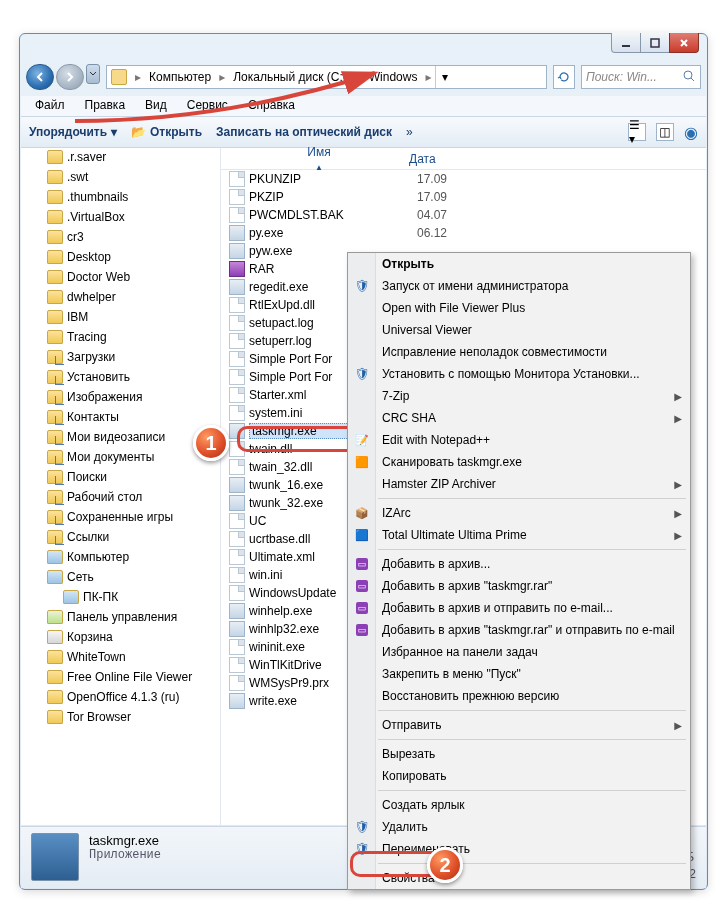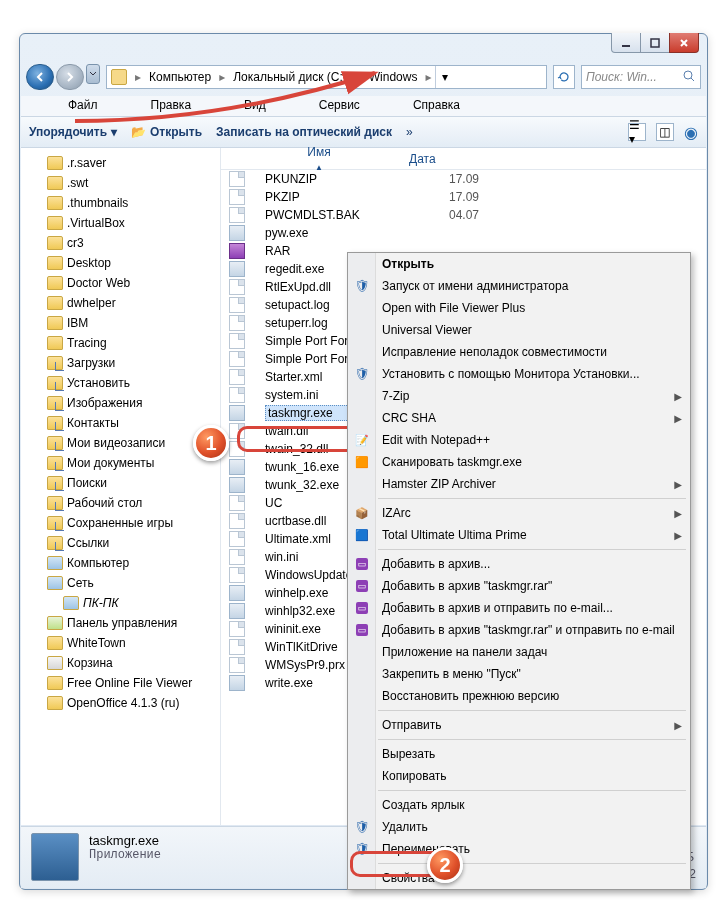--- a/index.html
+++ b/index.html
@@ -18,41 +18,41 @@
 .navdd { width:14px; height:20px; background: linear-gradient(#cfdceb,#a9bdd2); border:1px solid #7a93ac; border-radius:3px; display:flex;align-items:center;justify-content:center;}
 .addr { flex: 1; height: 24px; background: #fff; border: 1px solid #9db4cb; display: flex; align-items: center; padding: 0 4px; }
 .addr .sep { color: #777; padding: 0 4px; }
 .addr .crumb { padding: 2px 4px; }
 .addr .foldicon { width:16px;height:16px; background:#f6d989; border:1px solid #c9a744; border-radius:2px; margin-right:4px;}
 .addr-dd { width:18px; border-left:1px solid #c0cddd; height:100%; display:flex;align-items:center;justify-content:center;}
 .refresh { width:22px; height:24px; border:1px solid #9db4cb; background:#fff; display:flex;align-items:center;justify-content:center;}
 .search { width: 120px; height: 24px; background: #fff; border: 1px solid #9db4cb; display: flex; align-items: center; padding: 0 4px; color: #888; font-style: italic; }
 .search .mag { margin-left:auto; }
 .menubar { position: absolute; left: 1px; right: 1px; top: 62px; height: 20px; background: #f4f7fb; display: flex; padding: 0 6px; gap: 4px; }
-.menubar span { padding: 2px 8px; margin-left: 33px; }
+.menubar span { padding: 2px 8px; }
 .toolbar { position: absolute; left: 1px; right: 1px; top: 82px; height: 32px; background: linear-gradient(#f7fafd,#e3ecf5); border-top: 1px solid #cbd7e4; border-bottom: 1px solid #cbd7e4; display: flex; align-items: center; padding: 0 8px; gap: 14px; }
 .tbtn { display:flex; align-items:center; gap:4px; color:#1a3d6e;font-weight:bold; }
 .tright { margin-left:auto; display:flex; gap:10px; align-items:center;}
 .tright .ticon { width:18px;height:18px; border:1px solid #9db4cb; background:#fff; display:flex;align-items:center;justify-content:center;}
 .body { position: absolute; left: 1px; right: 1px; top: 114px; bottom: 64px; background: #fff; display: flex; }
 .tree { width: 200px; border-right: 1px solid #e2e8ef; overflow: hidden; padding: 2px 0; }
-.tree-item { display: flex; align-items: flex-end; height: 20px; padding-left: 26px; gap: 4px; white-space: nowrap; }
-.tree-item.l2 { padding-left: 42px; font-style: italic; }
+.tree-item { display: flex; align-items: flex-start; height: 20px; padding-left: 26px; gap: 4px; white-space: nowrap; }
+.tree-item.l2 { padding-left: 42px; }
 .tree-item .ticon2 { width:16px;height:14px; background:linear-gradient(#fce29b,#f0c956); border:1px solid #c9a744; border-radius:2px 2px 1px 1px; position:relative;}
 .tree-item .ticon2.link::after{content:"";position:absolute;right:-2px;bottom:-2px;width:8px;height:8px;border:1px solid #5678b0;border-top:none;border-right:none; transform:rotate(0);}
 .tree-item .ticon2.comp{background:linear-gradient(#d2e6f7,#9ec4e5);}
 .tree-item .ticon2.net{background:linear-gradient(#d2e6f7,#9ec4e5);}
 .tree-item .ticon2.ctrl{background:linear-gradient(#e8f4d8,#bfe089);}
 .tree-item .ticon2.bin{background:linear-gradient(#f6f6f6,#d7d7d7);}
 .filearea { flex:1; display:flex; flex-direction:column; position:relative; }
 .cols { height:22px; border-bottom:1px solid #e2e8ef; display:flex; align-items:center; padding-left:8px; color:#1a4d8a; }
 .cols .c1 { width:180px; display:flex; align-items:center; gap:4px;flex-direction:column;}
 .cols .sortup{ font-size:8px;}
 .rows { flex:1; overflow:hidden; }
-.row { display:flex; align-items:center; height:18px; padding-left:8px; gap:20px; }
+.row { display:flex; align-items:center; height:18px; padding-left:8px; gap:4px; }
 .row .fi { width:16px; height:16px; display:flex;align-items:center;justify-content:center; }
 .row .fi.file{ background:#fff;border:1px solid #b9c6d4; position:relative;}
 .row .fi.file::after{content:"";position:absolute;top:0;right:0;width:5px;height:5px;background:#dbe3ec;border-left:1px solid #b9c6d4;border-bottom:1px solid #b9c6d4;}
 .row .fi.exe{background:linear-gradient(#e8eef5,#c5d5e5);border:1px solid #9db4cb;}
 .row .fi.rar{background:linear-gradient(#c586d8,#8d3fb5);border:1px solid #6b2f8a;}
 .row .fname{ width:164px; white-space:nowrap; overflow:hidden;}
 .row .fdate{ color:#555; }
 .row.sel { }
 .row.sel .fname{ background:#cfe4fb; border:1px dotted #5b8fc4; padding:0 2px;}
 .sel-outline{ position:absolute; border:3px solid #d8453a; border-radius:10px; pointer-events:none; }
@@ -256,34 +256,38 @@
           </div>
           <div class="tree-item l2">
             <div class="ticon2 comp"></div>
             <span>ПК-ПК</span>
           </div>
           <div class="tree-item">
             <div class="ticon2 ctrl"></div>
             <span>Панель управления</span>
           </div>
           <div class="tree-item">
-            <div class="ticon2 "></div>
-            <span>WhiteTown</span>
-          </div>
-          <div class="tree-item">
             <div class="ticon2 bin"></div>
             <span>Корзина</span>
           </div>
           <div class="tree-item">
             <div class="ticon2 "></div>
+            <span>WhiteTown</span>
+          </div>
+          <div class="tree-item">
+            <div class="ticon2 "></div>
             <span>Free Online File Viewer</span>
           </div>
           <div class="tree-item">
             <div class="ticon2 "></div>
             <span>OpenOffice 4.1.3 (ru)</span>
+          </div>
+          <div class="tree-item">
+            <div class="ticon2 "></div>
+            <span>Tor Browser</span>
           </div>
         </div>
     <div class="filearea">
       <div class="cols">
         <div class="c1">
               <span>Имя</span>
               <span class="sortup">▲</span>
             </div>
         <div>Дата</div>
       </div>
@@ -295,20 +299,25 @@
             </div>
             <div class="row">
               <div class="fi file"></div>
               <div class="fname">PKZIP</div>
               <div class="fdate">17.09</div>
             </div>
             <div class="row">
               <div class="fi file"></div>
               <div class="fname">PWCMDLST.BAK</div>
               <div class="fdate">04.07</div>
+            </div>
+            <div class="row">
+              <div class="fi exe"></div>
+              <div class="fname">py.exe</div>
+              <div class="fdate">06.12</div>
             </div>
             <div class="row">
               <div class="fi exe"></div>
               <div class="fname">pyw.exe</div>
               <div class="fdate"></div>
             </div>
             <div class="row">
               <div class="fi rar"></div>
               <div class="fname">RAR</div>
               <div class="fdate"></div>
@@ -533,21 +542,21 @@
         </div>
         <span>Добавить в архив и отправить по e-mail...</span>
       </div>
       <div class="ctx-item">
         <div class="ci">
           <span style="background:#8d3fb5;color:#fff;padding:1px 2px;border-radius:2px;font-size:9px;">▭</span>
         </div>
         <span>Добавить в архив "taskmgr.rar" и отправить по e-mail</span>
       </div>
       <div class="ctx-item">
-        <span>Приложение на панели задач</span>
+        <span>Избранное на панели задач</span>
       </div>
       <div class="ctx-item">
         <span>Закрепить в меню "Пуск"</span>
       </div>
       <div class="ctx-item">
         <span>Восстановить прежнюю версию</span>
       </div>
       <div class="ctx-sep"></div>
       <div class="ctx-item">
         <span>Отправить</span>

